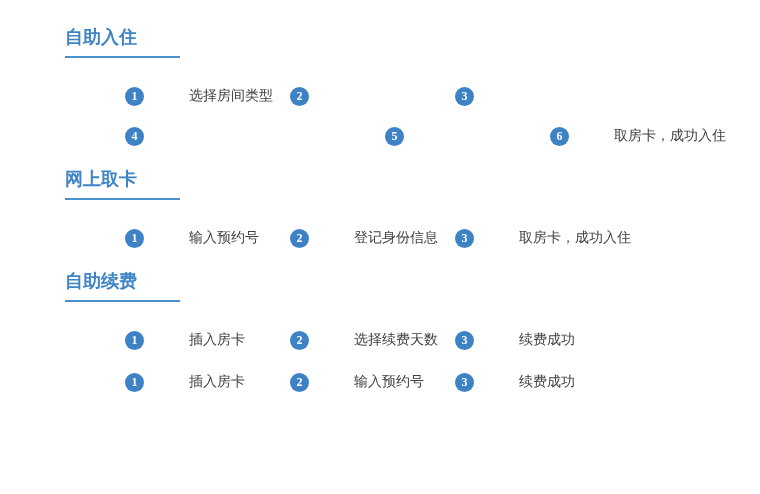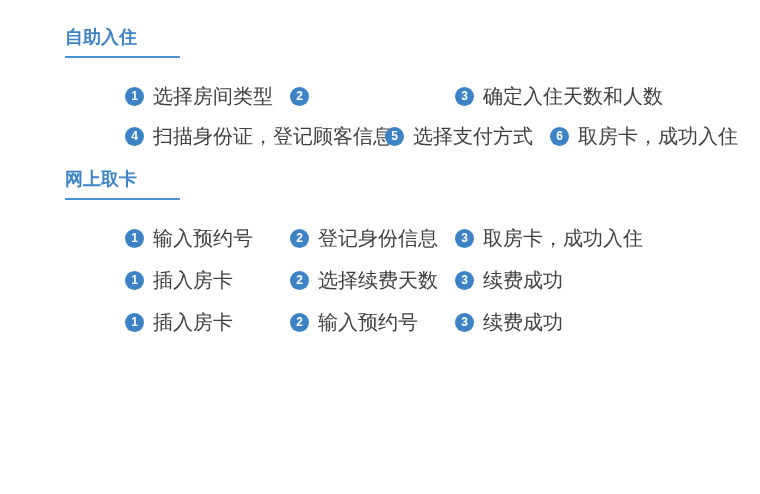--- a/index.html
+++ b/index.html
@@ -9,20 +9,21 @@
     background: #ffffff;
     font-family: "Liberation Sans", "DejaVu Sans", sans-serif;
   }
   body {
     width: 760px;
     height: 494px;
     overflow: hidden;
   }
   .page {
     padding: 26px 0 0 65px;
+    font-family: Liberation Serif, serif;
   }
   .flow {
     margin-bottom: 22px;
   }
   .flow-title {
     display: inline-block;
     margin: 0 0 28px 0;
     padding-bottom: 8px;
     min-width: 115px;
     border-bottom: 2px solid #4a8fce;
@@ -60,54 +61,52 @@
     font-size: 12px;
     font-weight: bold;
     line-height: 19px;
     display: inline-flex;
     align-items: center;
     justify-content: center;
     margin-right: 9px;
     flex: 0 0 auto;
   }
   .step-label {
-    font-size: 20px;
+    font-size: 14px;
     color: #404040;
     line-height: 20px;
     white-space: nowrap;
+    margin-left: 36px;
   }
 </style>
 </head>
 <body>
 
 <div class="page">
 
   <section class="flow">
     <h2 class="flow-title">自助入住</h2>
     <div class="steps-row">
       <div class="step">
         <span class="step-num">1</span>
         <span class="step-label">选择房间类型</span>
       </div>
       <div class="step">
         <span class="step-num">2</span>
       </div>
       <div class="step auto">
         <span class="step-num">3</span>
-        <span class="step-label">确定入住天数和人数</span>
       </div>
     </div>
     <div class="steps-row">
       <div class="step wide">
         <span class="step-num">4</span>
-        <span class="step-label">扫描身份证，登记顾客信息</span>
       </div>
       <div class="step">
         <span class="step-num">5</span>
-        <span class="step-label">选择支付方式</span>
       </div>
       <div class="step auto">
         <span class="step-num">6</span>
         <span class="step-label">取房卡，成功入住</span>
       </div>
     </div>
   </section>
 
   <section class="flow">
     <h2 class="flow-title">网上取卡</h2>
@@ -121,20 +120,21 @@
         <span class="step-label">登记身份信息</span>
       </div>
       <div class="step auto">
         <span class="step-num">3</span>
         <span class="step-label">取房卡，成功入住</span>
       </div>
     </div>
   </section>
 
   <section class="flow">
+    <h2 class="flow-title">自助续费</h2>
     <div class="steps-row">
       <div class="step">
         <span class="step-num">1</span>
         <span class="step-label">插入房卡</span>
       </div>
       <div class="step">
         <span class="step-num">2</span>
         <span class="step-label">选择续费天数</span>
       </div>
       <div class="step auto">

